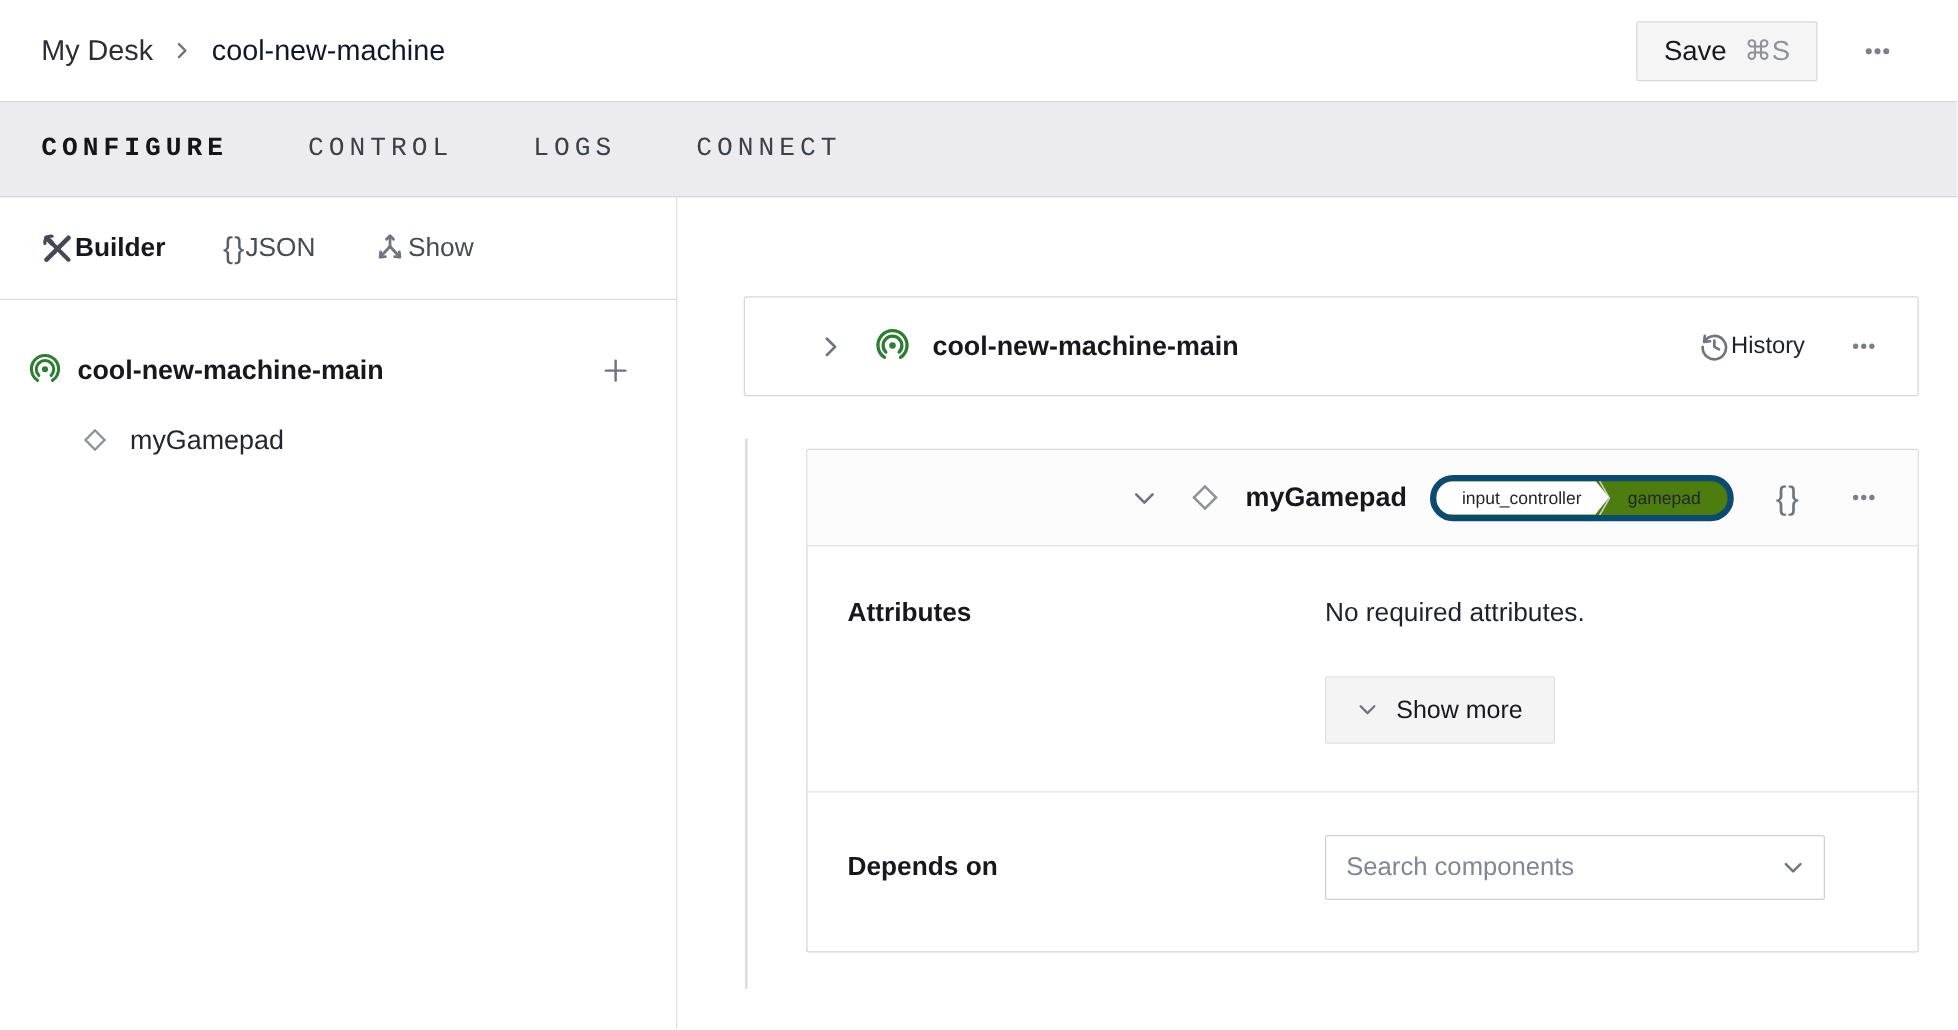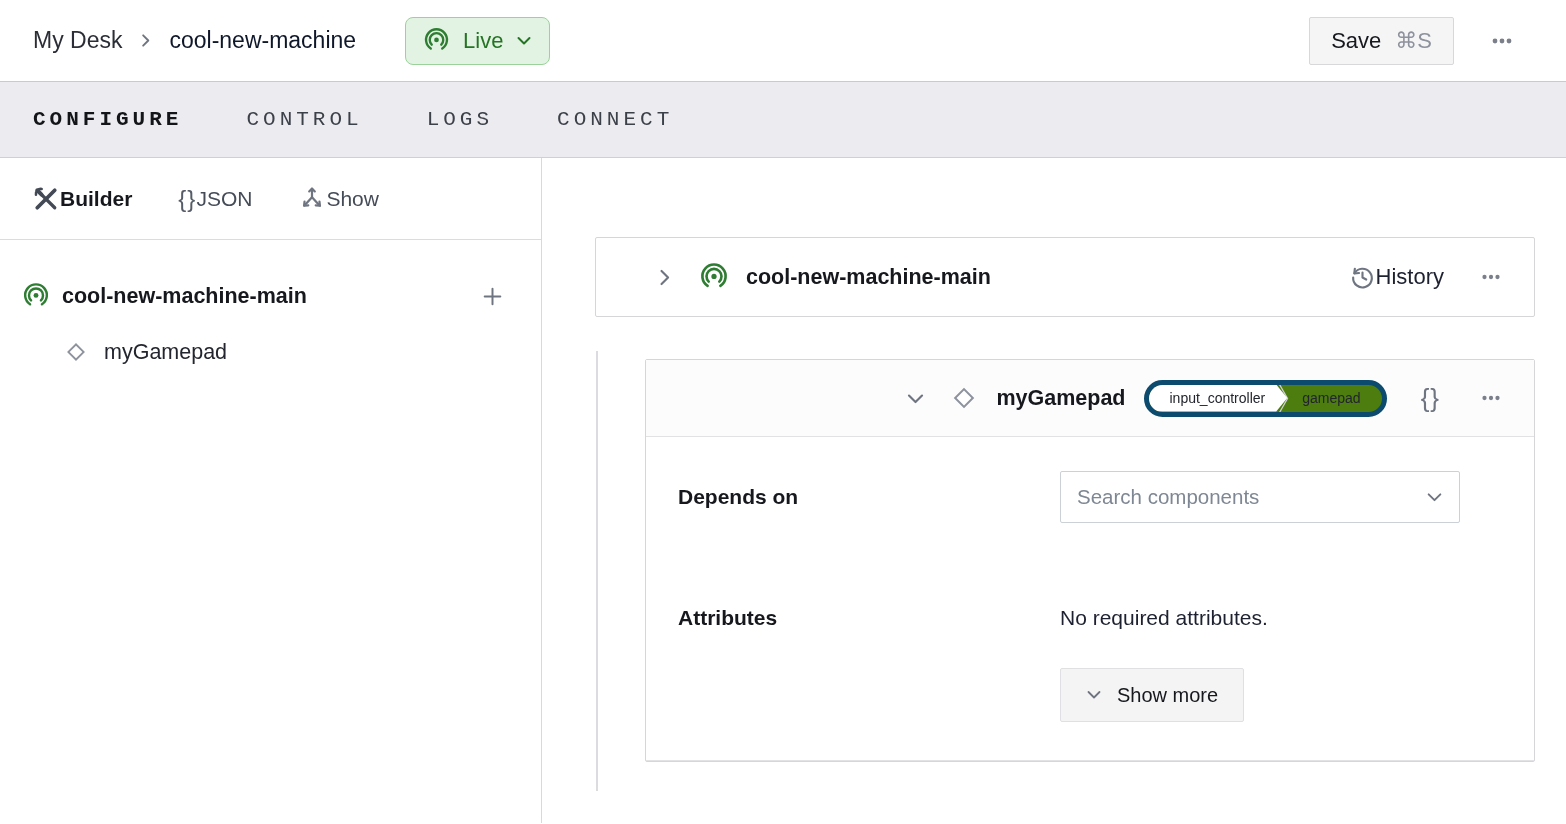--- a/index.html
+++ b/index.html
@@ -78,21 +78,21 @@
   .main { position:relative; flex:1; background:#fff; }
   .connector { position:absolute; left:54px; top:193px; width:2px; height:440px; background:#dcdcde; }
 
   .card { position:absolute; background:#fff; border:1px solid #d6d6d8; border-radius:2px; }
   .machine-card { left:53px; top:79px; width:940px; height:80px; display:flex; align-items:center; padding:0 26px 0 29px; }
   .machine-title { margin-left:17px; font-weight:bold; font-size:21.5px; color:#16181d; }
   .machine-card .green-icon { margin-left:25px; }
   .history-btn {
     margin-left:auto; display:flex; align-items:center; 
     background:none; border:none; cursor:pointer;
-    font-family:inherit; font-size:22px; color:#1d2130;
+    font-family:inherit; font-size:19px; color:#1d2130;
   }
   .machine-card .icon-btn { margin-left:30px; }
 
   .component-card { left:103px; top:201px; width:890px; }
   .comp-header {
     height:77px; display:flex; align-items:center;
     padding:0 26px 0 29px; border-bottom:1px solid #e2e2e4; background:#fcfcfd;
   }
   .comp-header .diamond-icon { margin-left:24px; }
   .comp-title { margin-left:17px; font-weight:bold; font-size:21.5px; color:#16181d; }
@@ -142,35 +142,20 @@
   <nav class="breadcrumb">
     <span class="crumb-parent">My Desk</span>
     <span class="crumb-sep">
       <svg width="15" height="15" viewBox="0 0 16 16" fill="none" stroke="#6e7480" stroke-width="2" stroke-linecap="round" stroke-linejoin="round">
           <polyline points="5.5,2.5 11,8 5.5,13.5"></polyline>
         </svg>
     </span>
     <span class="crumb-current">cool-new-machine</span>
   </nav>
 
-  <button class="live-badge">
-    <span>
-      <svg width="27" height="27" viewBox="0 0 24 24" fill="none" stroke="#2e7d32" stroke-width="2.1" stroke-linecap="round">
-        <circle cx="12" cy="11.5" r="2.1" fill="#2e7d32" stroke="none"></circle>
-        <path d="M7.76 15.74 A6 6 0 1 1 16.24 15.74"></path>
-        <path d="M6.9 19.1 A9.3 9.3 0 1 1 17.1 19.1"></path>
-      </svg>
-    </span>
-    <span>Live</span>
-    <span>
-      <svg width="16" height="16" viewBox="0 0 16 16" fill="none" stroke="#257425" stroke-width="2" stroke-linecap="round" stroke-linejoin="round">
-          <polyline points="2.5,5 8,10.5 13.5,5"></polyline>
-        </svg>
-    </span>
-  </button>
 
   <div class="topbar-right">
     <button class="save-btn">
       <span>Save</span>
       <span class="save-kbd">⌘S</span>
     </button>
     <button class="icon-btn">
       <svg width="28" height="28" viewBox="0 0 28 28" fill="#7a7f8a">
           <circle cx="7" cy="14" r="2.4"></circle>
           <circle cx="14" cy="14" r="2.4"></circle>
@@ -311,44 +296,44 @@
         <button class="icon-btn braces-glyph" style="font-size:26px;color:#6e7480;">{}</button>
         <button class="icon-btn">
           <svg width="26" height="26" viewBox="0 0 28 28" fill="#7a7f8a">
               <circle cx="7" cy="14" r="2.3"></circle>
               <circle cx="14" cy="14" r="2.3"></circle>
               <circle cx="21" cy="14" r="2.3"></circle>
             </svg>
         </button>
       </div>
 
-      <div class="section depends">
-        <div class="section-label">Depends on</div>
-        <div>
-          <div class="search-select">
-            <input type="text" placeholder="Search components" style="">
-            <span>
-              <svg width="17" height="17" viewBox="0 0 16 16" fill="none" stroke="#6e7480" stroke-width="1.8" stroke-linecap="round" stroke-linejoin="round">
-                  <polyline points="2.5,5 8,10.5 13.5,5"></polyline>
-                </svg>
-            </span>
-          </div>
-        </div>
-      </div>
-
       <div class="section attributes">
         <div class="section-label">Attributes</div>
         <div>
           <div class="section-value">No required attributes.</div>
           <button class="show-more-btn">
             <span>
               <svg width="16" height="16" viewBox="0 0 16 16" fill="none" stroke="#6e7480" stroke-width="1.8" stroke-linecap="round" stroke-linejoin="round">
                   <polyline points="2.5,5 8,10.5 13.5,5"></polyline>
                 </svg>
             </span>
             <span>Show more</span>
           </button>
         </div>
       </div>
+
+      <div class="section depends">
+        <div class="section-label">Depends on</div>
+        <div>
+          <div class="search-select">
+            <input type="text" placeholder="Search components" style="">
+            <span>
+              <svg width="17" height="17" viewBox="0 0 16 16" fill="none" stroke="#6e7480" stroke-width="1.8" stroke-linecap="round" stroke-linejoin="round">
+                  <polyline points="2.5,5 8,10.5 13.5,5"></polyline>
+                </svg>
+            </span>
+          </div>
+        </div>
+      </div>
     </div>
 
   </main>
 </div>
 
 </body></html>

